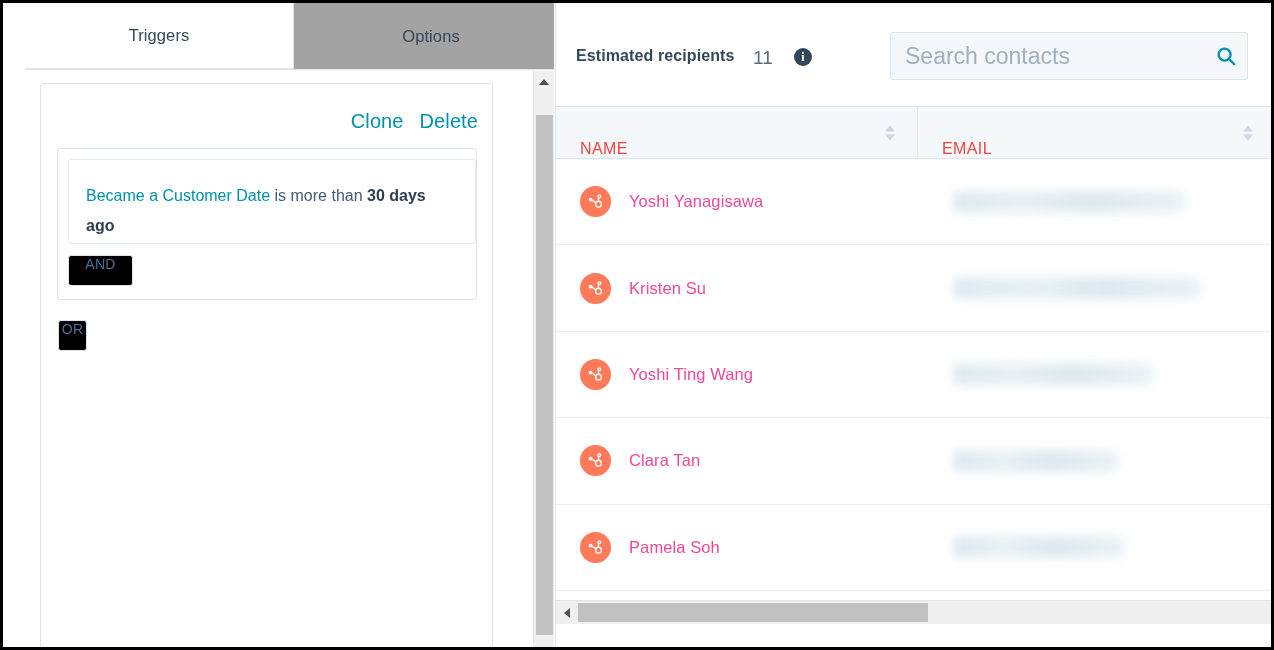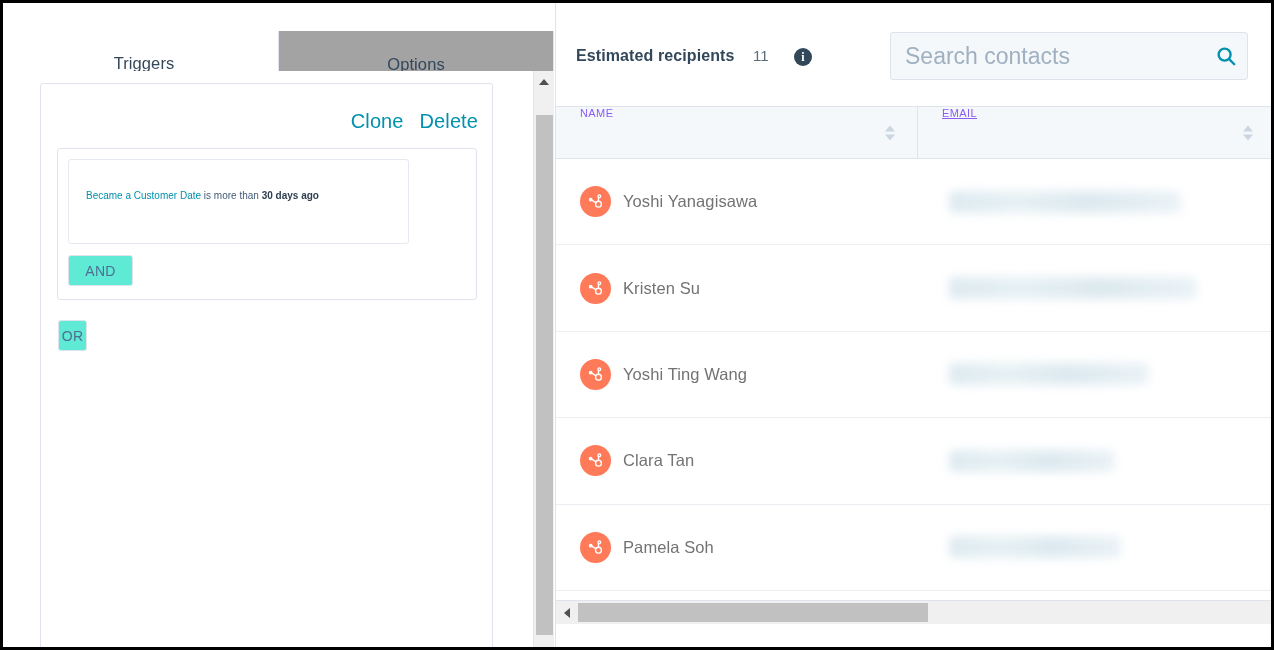--- a/index.html
+++ b/index.html
@@ -20,24 +20,23 @@
   
   #left-panel {
     position: absolute;
     left: 0; top: 0;
     width: 551px; height: 644px;
     background: #ffffff;
     overflow: hidden;
   }
   #tabbar {
     position: absolute;
-    left: 7px; top: 0;
+    left: 22px; top: 0;
     width: 544px; height: 67px;
     display: flex;
-    margin-top: 28px;
   }
   .tab {
     height: 67px;
     display: flex;
     align-items: center;
     justify-content: center;
     font-size: 16.5px;
     color: #33475b;
     cursor: pointer;
     letter-spacing: 0.1px;
@@ -84,37 +83,37 @@
     position: absolute;
     left: 16px; top: 64px;
     width: 420px; height: 152px;
     border: 1px solid #dfe3eb;
     border-radius: 3px;
     background: #ffffff;
   }
   #filter-pill {
     position: absolute;
     left: 10px; top: 10px;
-    width: 341px; height: 85px;
+    width: 408px; height: 85px;
     border: 1px solid #e5e9f0;
     border-radius: 3px;
     background: #ffffff;
     padding: 21px 17px 0 17px;
-    font-size: 10px;
+    font-size: 16px;
     line-height: 30px;
     color: #33475b;
   }
   .t-link { color: #0091ae; }
   .t-plain { color: #425b76; }
   .t-bold { color: #2d3e50; font-weight: bold; }
   .logic-btn {
     position: absolute;
     display: inline-flex;
-    align-items: center; justify-content: center;
-    background: #5eead4;
+    justify-content: center;
+    background: #000000;
     border: 1px solid #dfe3eb;
     border-radius: 3px;
     color: #506e91;
     font-size: 14px;
     letter-spacing: 0.3px;
     cursor: pointer;
   }
   #and-btn { left: 10px; top: 106px; width: 65px; height: 31px; }
   #or-btn  { left: 17px; top: 236px; width: 29px; height: 31px; }
 
@@ -166,21 +165,21 @@
     left: 0; top: 0;
     width: 719px; height: 103px;
   }
   #recip-label {
     position: absolute; left: 20px; top: 44px;
     font-size: 16px; font-weight: bold; color: #33475b;
     letter-spacing: 0.1px;
   }
   #recip-count {
     position: absolute; left: 197px; top: 44px;
-    font-size: 15px; color: #5b6b7c;
+    font-size: 19px; color: #5b6b7c;
   }
   #info-icon {
     position: absolute; left: 238px; top: 45px;
     width: 18px; height: 18px; border-radius: 50%;
     background: #33475b;
     color: #ffffff;
     font-size: 12px; font-weight: bold;
     font-family: "Liberation Serif", serif;
     display: flex; align-items: center; justify-content: center;
     cursor: pointer;
@@ -207,29 +206,29 @@
   
   #table-head {
     position: absolute; left: 0; top: 103px;
     width: 719px; height: 53px;
     background: #f5f8fa;
     border-top: 1px solid #dfe3eb;
     border-bottom: 1px solid #dfe3eb;
     display: flex;
   }
   .th {
-    display: flex; align-items: flex-start;
-    font-size: 11px; color: #8b5cf6;
+    display: flex; align-items: flex-end;
+    font-size: 16px; color: #ef4444;
     letter-spacing: 0.4px;
     padding-left: 24px;
     cursor: pointer;
     position: relative;
   }
   .th.name  { width: 362px; border-right: 1px solid #dfe3eb; }
-  .th.email { width: 357px; text-decoration: underline; }
+  .th.email { width: 357px; }
   .sort-arrows {
     position: absolute; right: 22px; top: 50%;
     transform: translateY(-50%);
     display: flex; flex-direction: column; gap: 3px;
   }
   .sa-up {
     width: 0; height: 0;
     border-left: 5px solid transparent;
     border-right: 5px solid transparent;
     border-bottom: 6px solid #cbd6e2;
@@ -254,23 +253,23 @@
   }
   .avatar {
     margin-left: 24px;
     width: 31px; height: 31px;
     border-radius: 50%;
     background: #ff7a59;
     display: flex; align-items: center; justify-content: center;
     flex: none;
   }
   .cname {
-    margin-left: 12px;
+    margin-left: 18px;
     font-size: 16.5px;
-    color: #737373;
+    color: #ec4899;
     letter-spacing: 0.1px;
     width: 293px;
   }
   .cemail-wrap { width: 357px; display: flex; align-items: center; }
   .blur-bar {
     height: 22px;
     margin-left: 33px;
     border-radius: 5px;
     background: linear-gradient(90deg,#dce9f0 0%, #e6f0f4 30%, #dbe8ef 60%, #eaf2f6 100%);
     filter: blur(5px);

